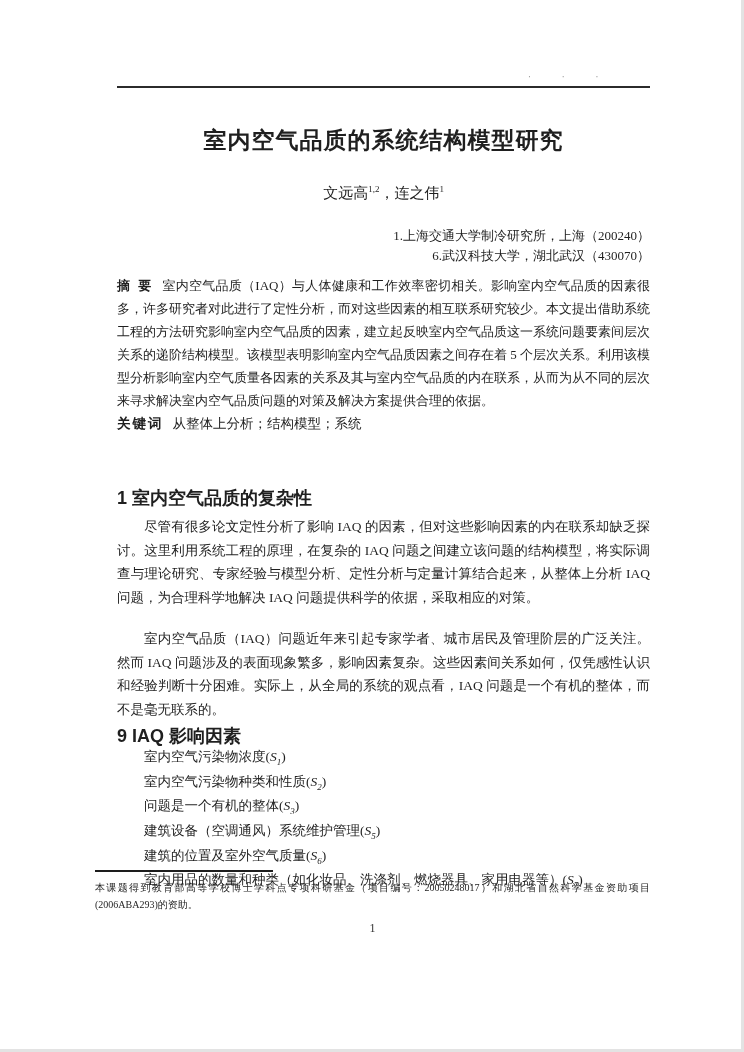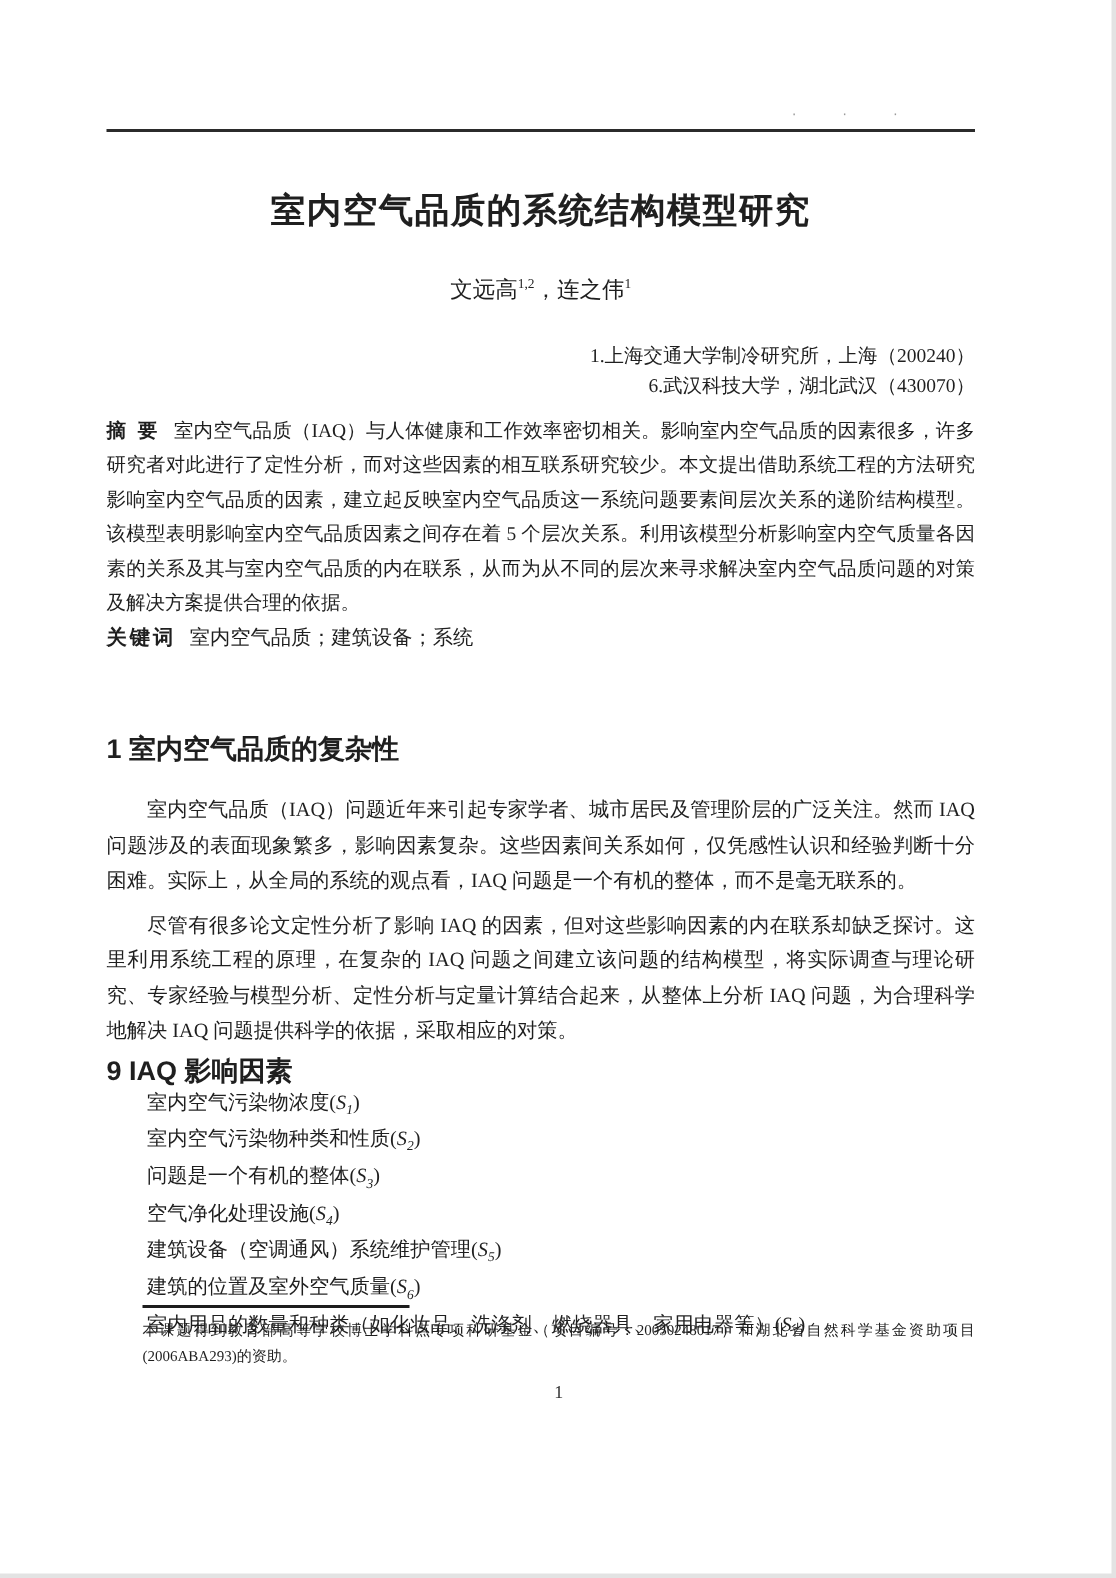--- a/index.html
+++ b/index.html
@@ -7,21 +7,21 @@
     position:relative;
     width:744px; height:1052px;
     margin:0 auto;
     background:#ffffff;
     box-shadow: inset -3px 0 0 #e3e3e3, inset 0 -3px 0 #e3e3e3;
     color:#1f1f1f;
     font-family:"Liberation Serif","DejaVu Serif",serif;
     overflow:hidden;
     box-sizing:border-box;
   }
-  .content { padding:0 94px 0 71px; }
+  .content { padding:0 94px 0 117px; }
 
   .header-marks {
     position:absolute; top:72px; left:528px;
     color:#9a9a9a; font-size:9px; letter-spacing:14px;
     font-family:"DejaVu Sans",sans-serif;
   }
   .top-rule { margin-top:86px; height:2px; background:#2b2b2b; }
 
   .title {
     margin:38px 0 0 0;
@@ -101,43 +101,40 @@
     <div class="affiliations">
       <div>1.上海交通大学制冷研究所，上海（200240）</div>
       <div>6.武汉科技大学，湖北武汉（430070）</div>
     </div>
 
     <div class="abstract">
       <span class="label">摘 要</span><span>室内空气品质（IAQ）与人体健康和工作效率密切相关。影响室内空气品质的因素很多，许多研究者对此进行了定性分析，而对这些因素的相互联系研究较少。本文提出借助系统工程的方法研究影响室内空气品质的因素，建立起反映室内空气品质这一系统问题要素间层次关系的递阶结构模型。该模型表明影响室内空气品质因素之间存在着 5 个层次关系。利用该模型分析影响室内空气质量各因素的关系及其与室内空气品质的内在联系，从而为从不同的层次来寻求解决室内空气品质问题的对策及解决方案提供合理的依据。</span>
     </div>
 
     <div class="keywords">
-      <span class="label">关键词</span><span>室内空气品质；建筑设备；系统</span>
+      <span class="label">关键词</span><span>从整体上分析；结构模型；系统</span>
     </div>
 
     <h2 class="sec-heading">1 室内空气品质的复杂性</h2>
 
+    <p class="para p2">尽管有很多论文定性分析了影响 IAQ 的因素，但对这些影响因素的内在联系却缺乏探讨。这里利用系统工程的原理，在复杂的 IAQ 问题之间建立该问题的结构模型，将实际调查与理论研究、专家经验与模型分析、定性分析与定量计算结合起来，从整体上分析 IAQ 问题，为合理科学地解决 IAQ 问题提供科学的依据，采取相应的对策。</p>
+
     <p class="para">室内空气品质（IAQ）问题近年来引起专家学者、城市居民及管理阶层的广泛关注。然而 IAQ 问题涉及的表面现象繁多，影响因素复杂。这些因素间关系如何，仅凭感性认识和经验判断十分困难。实际上，从全局的系统的观点看，IAQ 问题是一个有机的整体，而不是毫无联系的。</p>
-
-    <p class="para p2">尽管有很多论文定性分析了影响 IAQ 的因素，但对这些影响因素的内在联系却缺乏探讨。这里利用系统工程的原理，在复杂的 IAQ 问题之间建立该问题的结构模型，将实际调查与理论研究、专家经验与模型分析、定性分析与定量计算结合起来，从整体上分析 IAQ 问题，为合理科学地解决 IAQ 问题提供科学的依据，采取相应的对策。</p>
 
     <h2 class="sec-heading h2">9 IAQ 影响因素</h2>
 
 
     <div class="factor">
       <span>室内空气污染物浓度(</span><span class="var">S</span><sub>1</sub><span>)</span>
     </div>
     <div class="factor">
       <span>室内空气污染物种类和性质(</span><span class="var">S</span><sub>2</sub><span>)</span>
     </div>
     <div class="factor">
       <span>问题是一个有机的整体(</span><span class="var">S</span><sub>3</sub><span>)</span>
-    </div>
-    <div class="factor">
-      <span>空气净化处理设施(</span><span class="var">S</span><sub>4</sub><span>)</span>
     </div>
     <div class="factor">
       <span>建筑设备（空调通风）系统维护管理(</span><span class="var">S</span><sub>5</sub><span>)</span>
     </div>
     <div class="factor">
       <span>建筑的位置及室外空气质量(</span><span class="var">S</span><sub>6</sub><span>)</span>
     </div>
     <div class="factor">
       <span>室内用品的数量和种类（如化妆品、洗涤剂、燃烧器具、家用电器等）(</span><span class="var">S</span><sub>7</sub><span>)</span>
     </div>

